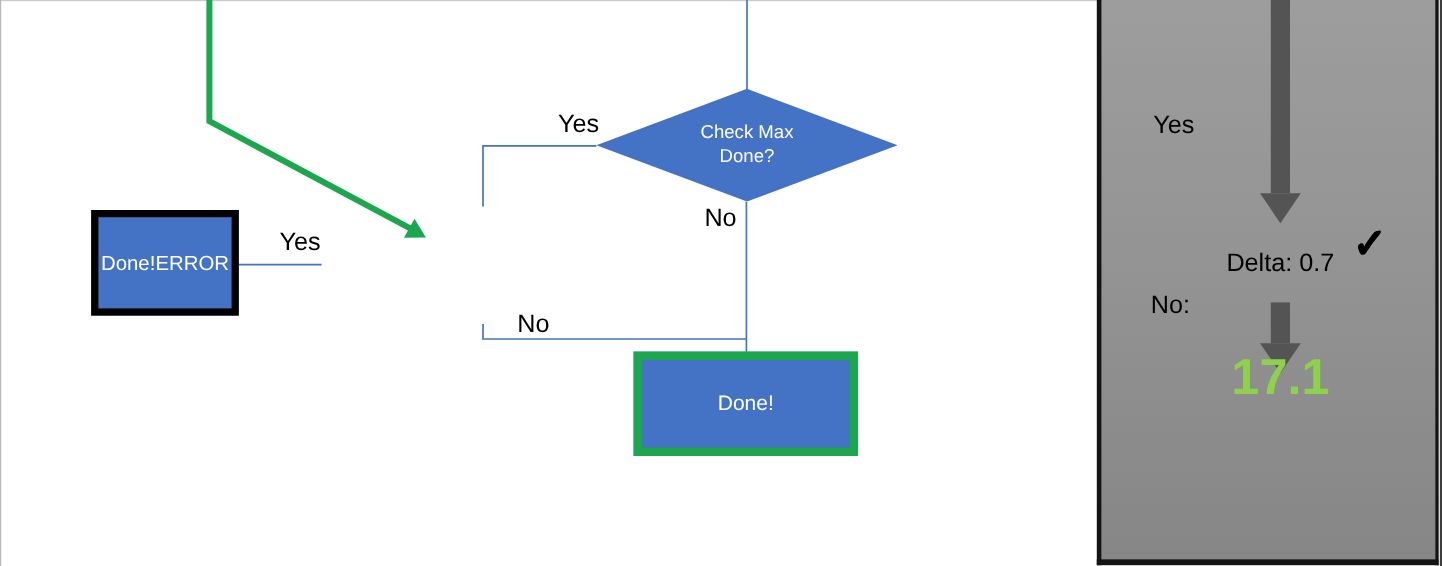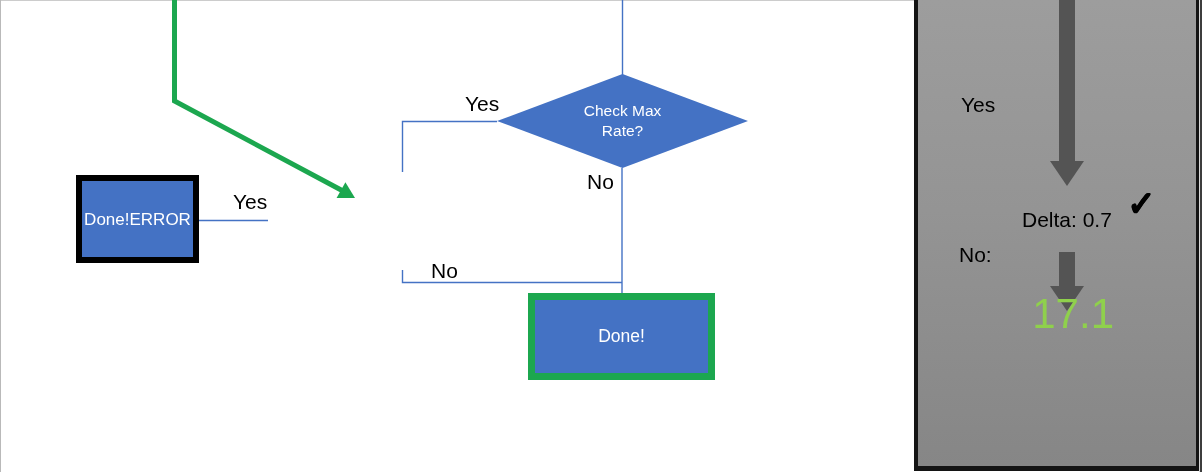--- a/index.html
+++ b/index.html
@@ -44,22 +44,22 @@
     box-sizing:border-box;border-left:4px solid #141414;border-right:3px solid #141414;
     border-bottom:5px solid #141414;
     background:linear-gradient(180deg,#9d9d9d 0%,#949494 45%,#868686 100%);
   }
   .panel-text{position:absolute;color:#000000;font-size:21px;line-height:24px;}
   #panel-yes{left:43px;top:93px;}
   #panel-no{left:41px;top:208px;margin-top:35px;}
   #panel-delta{left:104px;top:208px;}
   #panel-check{left:209px;top:191px;font-size:34px;font-weight:bold;
     text-shadow:0.6px 0 #000,0 0.6px #000;}
-  #panel-result{left:102px;top:302px;width:94px;text-align:right;
-    color:#8FD04C;font-size:42px;font-weight:normal;}
+  #panel-result{left:102px;top:302px;width:94px;text-align:center;
+    color:#8FD04C;font-size:42px;font-weight:bold;}
 
   .arrow-shaft{position:absolute;background:#545454;width:16px;left:141px;}
   #arrow1-shaft{top:0;height:161px;}
   #arrow2-shaft{top:252px;height:34px;}
   .arrow-head{position:absolute;width:0;height:0;left:132px;
     border-left:17px solid transparent;border-right:17px solid transparent;
     border-top:25px solid #545454;}
   #arrow1-head{top:161px;}
   #arrow2-head{top:286px;}
 
@@ -76,21 +76,21 @@
   <svg id="connector-layer" class="layer" width="1202" height="472">
     <path d="M622.5 0 L622.5 75" stroke="#4472C4" stroke-width="1.4" fill="none"></path>
     <path d="M497 121.5 L402.5 121.5 L402.5 172" stroke="#4472C4" stroke-width="1.4" fill="none"></path>
     <path d="M199 220.5 L268 220.5" stroke="#4472C4" stroke-width="1.4" fill="none"></path>
     <path d="M622 168 L622 293" stroke="#4472C4" stroke-width="1.4" fill="none"></path>
     <path d="M402.5 270 L402.5 282.5 L622 282.5" stroke="#4472C4" stroke-width="1.4" fill="none"></path>
   </svg>
 
   <div class="diamond" id="diamond-check-max">
     <span>Check Max</span>
-    <span>Rate?</span>
+    <span>Done?</span>
   </div>
 
   <div class="flowbox" id="box-done-error">
     <span>Done!</span>
     <span>ERROR</span>
   </div>
   <div class="flowbox" id="box-done">
     <span>Done!</span>
   </div>
 

